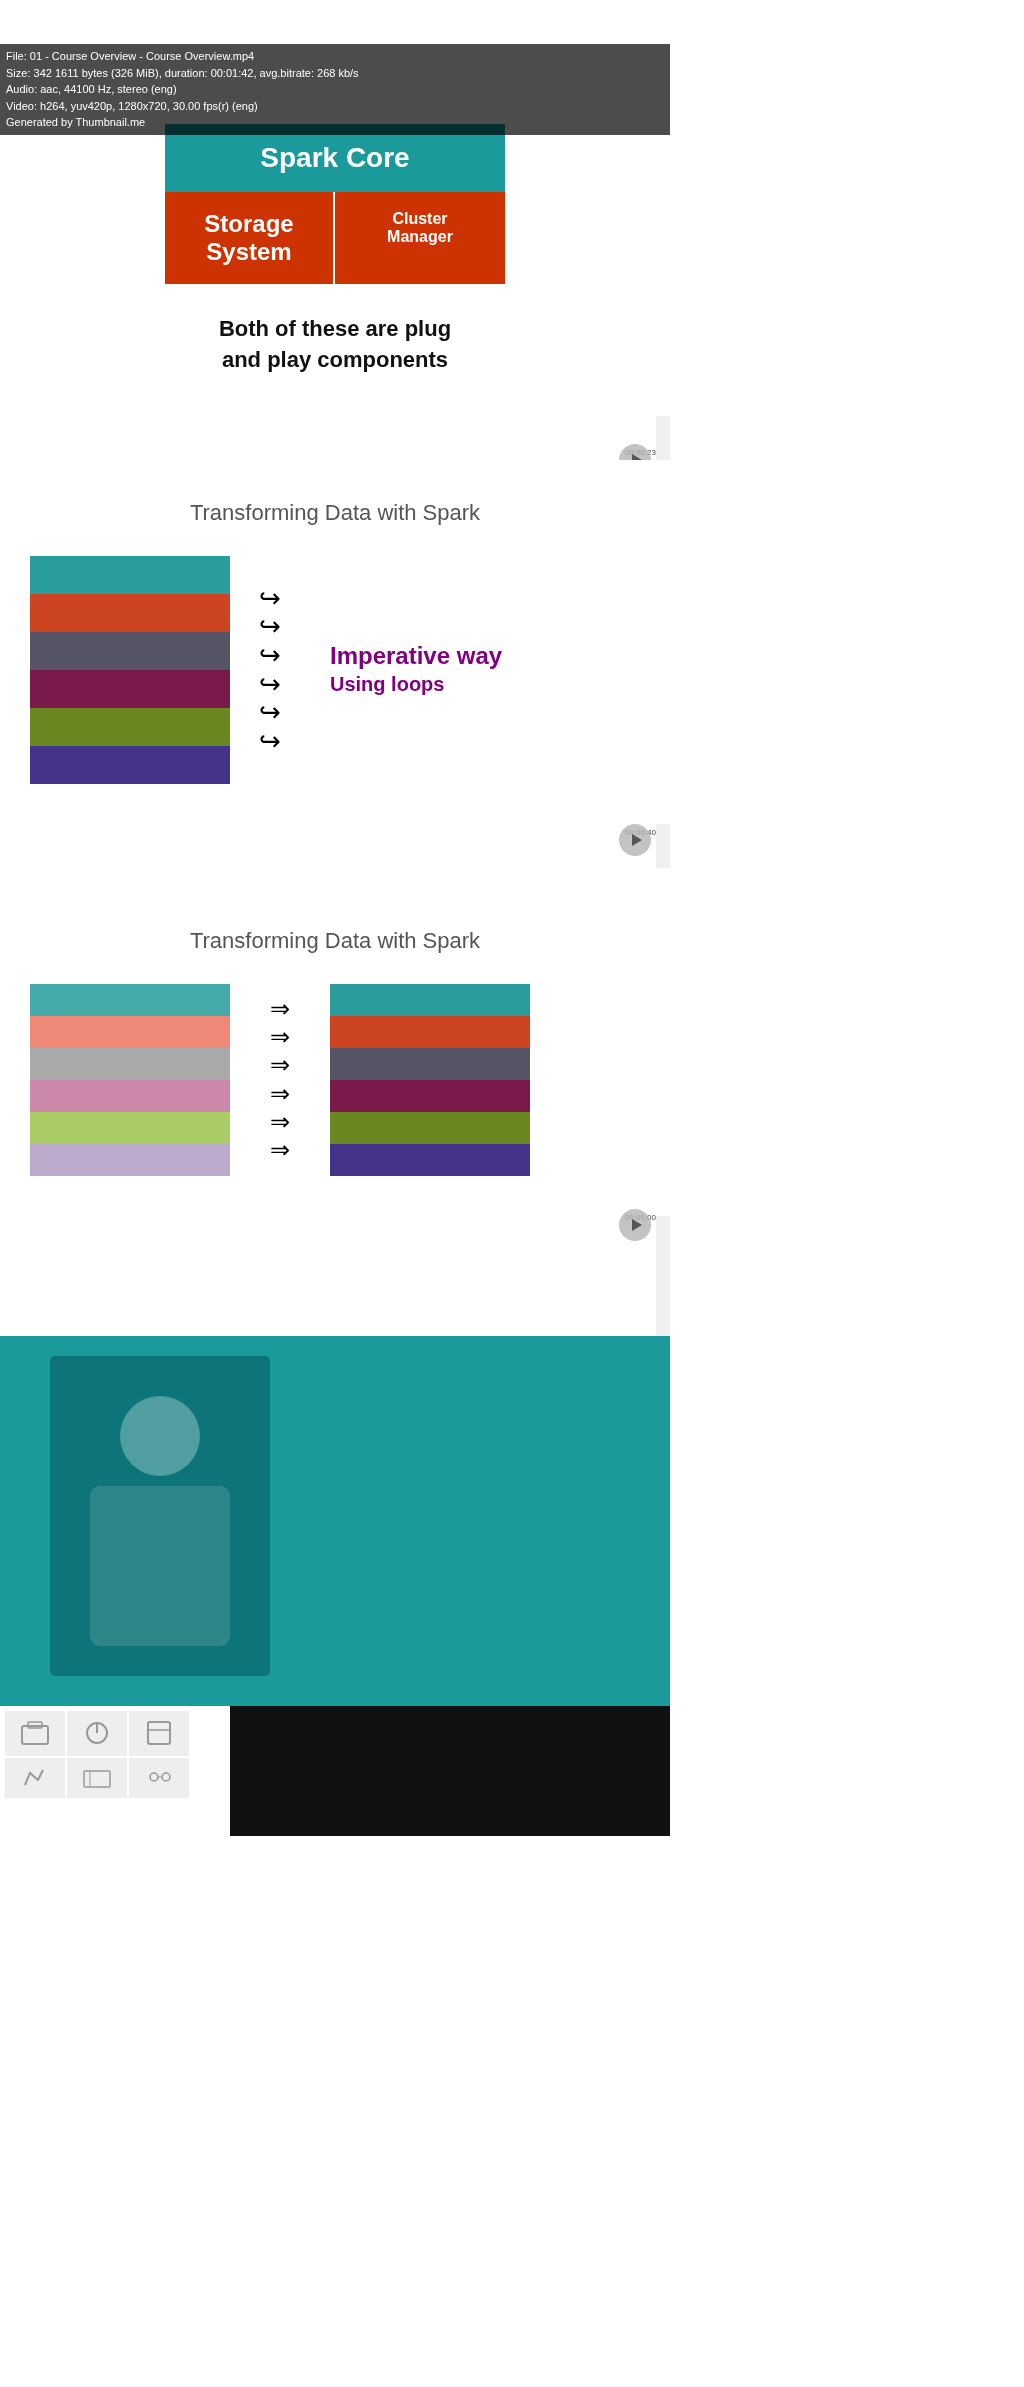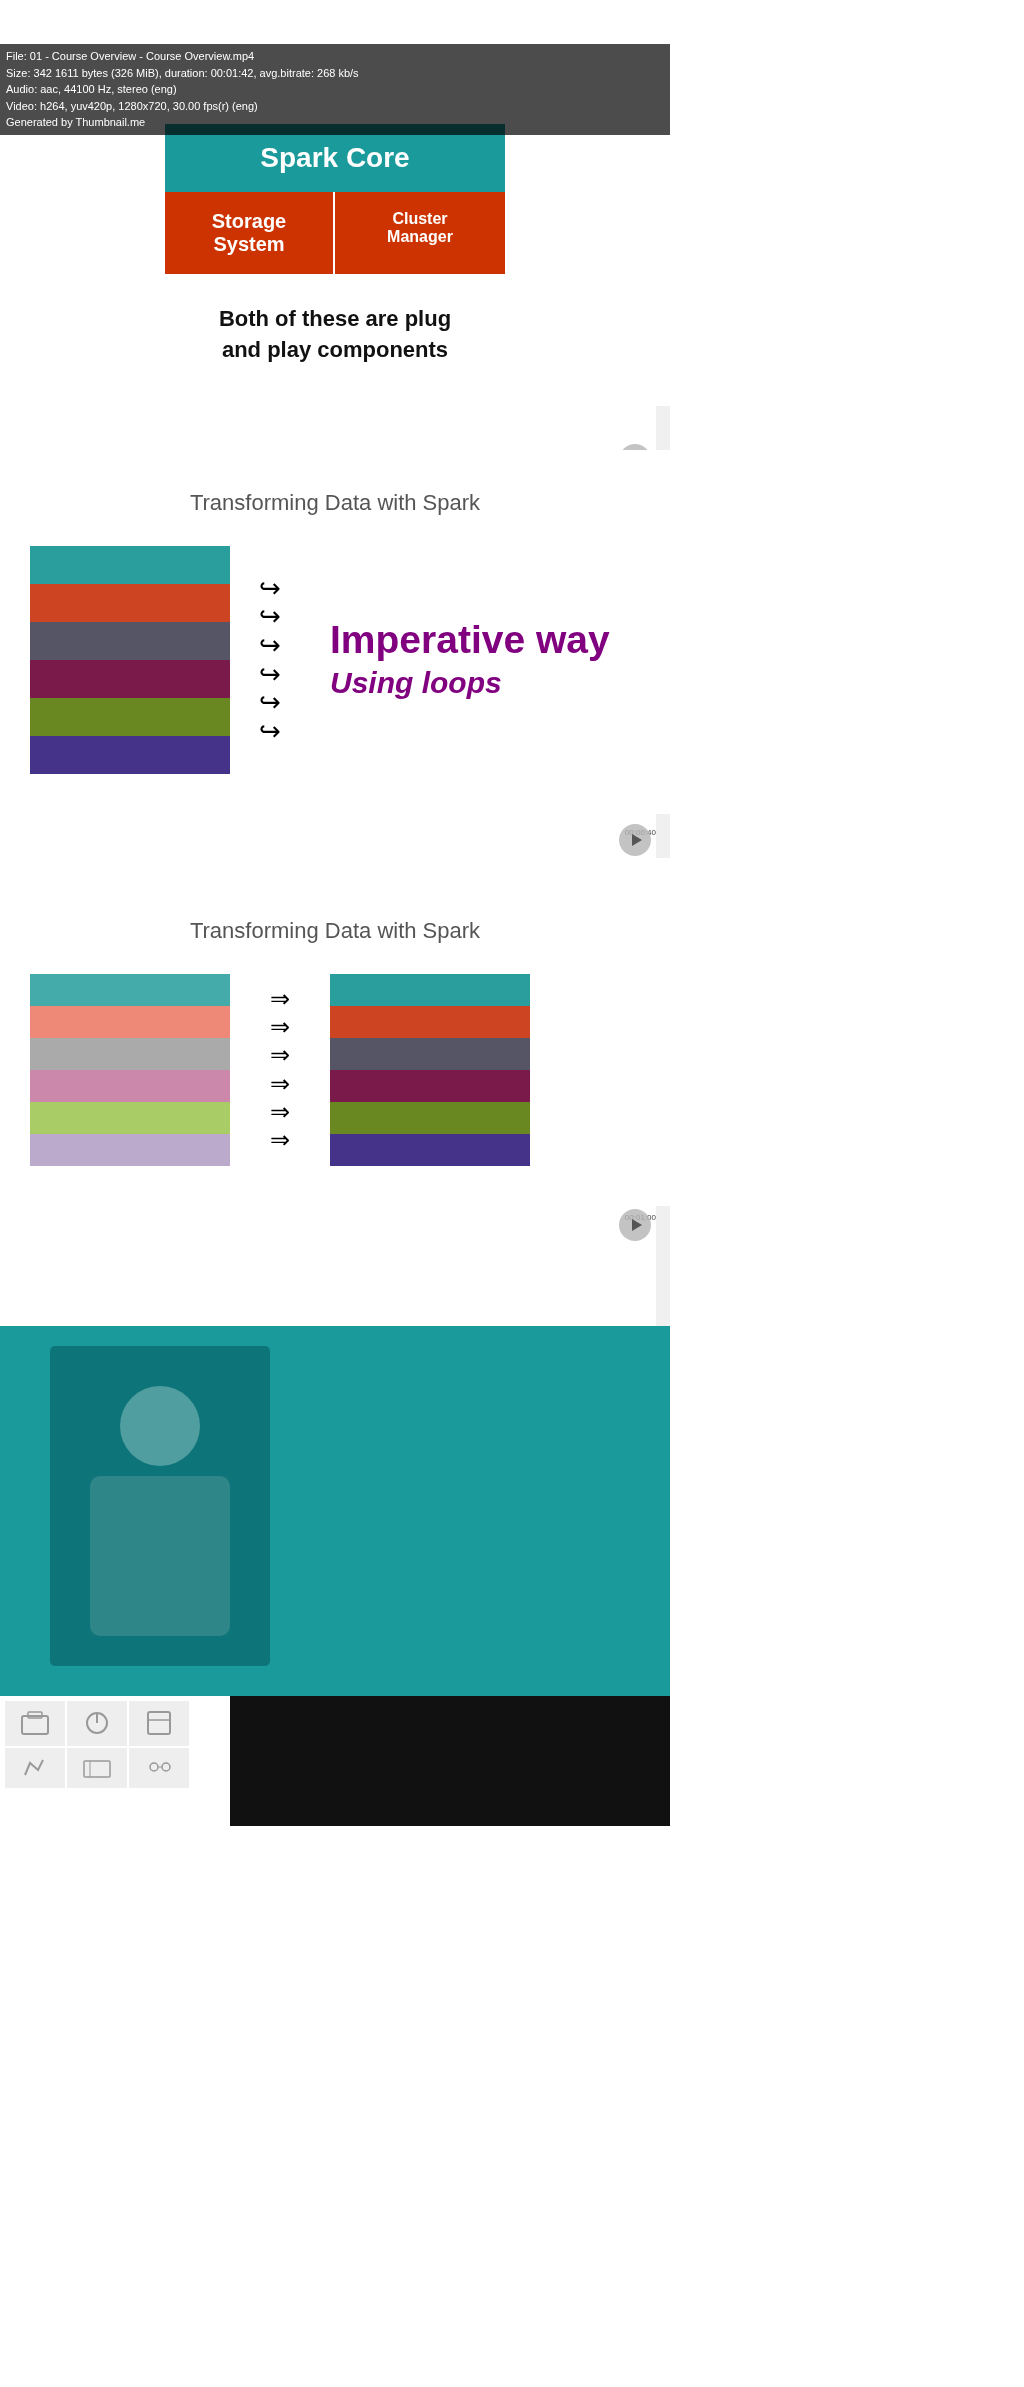--- a/index.html
+++ b/index.html
@@ -76,21 +76,21 @@
     }
 
     .spark-bottom {
       display: flex;
       width: 340px;
     }
 
     .spark-bottom-left {
       background: #cc3300;
       color: #ffffff;
-      font-size: 20px;
+      font-size: 24px;
       font-weight: bold;
       text-align: center;
       width: 170px;
       padding: 18px 8px;
       border-right: 2px solid #ffffff;
     }
 
     .spark-bottom-right {
       background: #cc3300;
       color: #ffffff;
@@ -217,32 +217,31 @@
     }
 
     .imperative-text {
       display: flex;
       flex-direction: column;
       align-items: flex-start;
       padding-left: 20px;
     }
 
     .imp-title {
-      font-size: 39px;
+      font-size: 24px;
       font-weight: bold;
       color: #800080;
       line-height: 1.2;
     }
 
     .imp-subtitle {
-      font-size: 30px;
+      font-size: 20px;
       font-weight: bold;
       color: #800080;
       line-height: 1.3;
-      font-style: italic;
     }
 
     
     .section-3 {
       padding: 60px 30px 40px 30px;
       display: flex;
       flex-direction: column;
       align-items: flex-start;
     }
 

